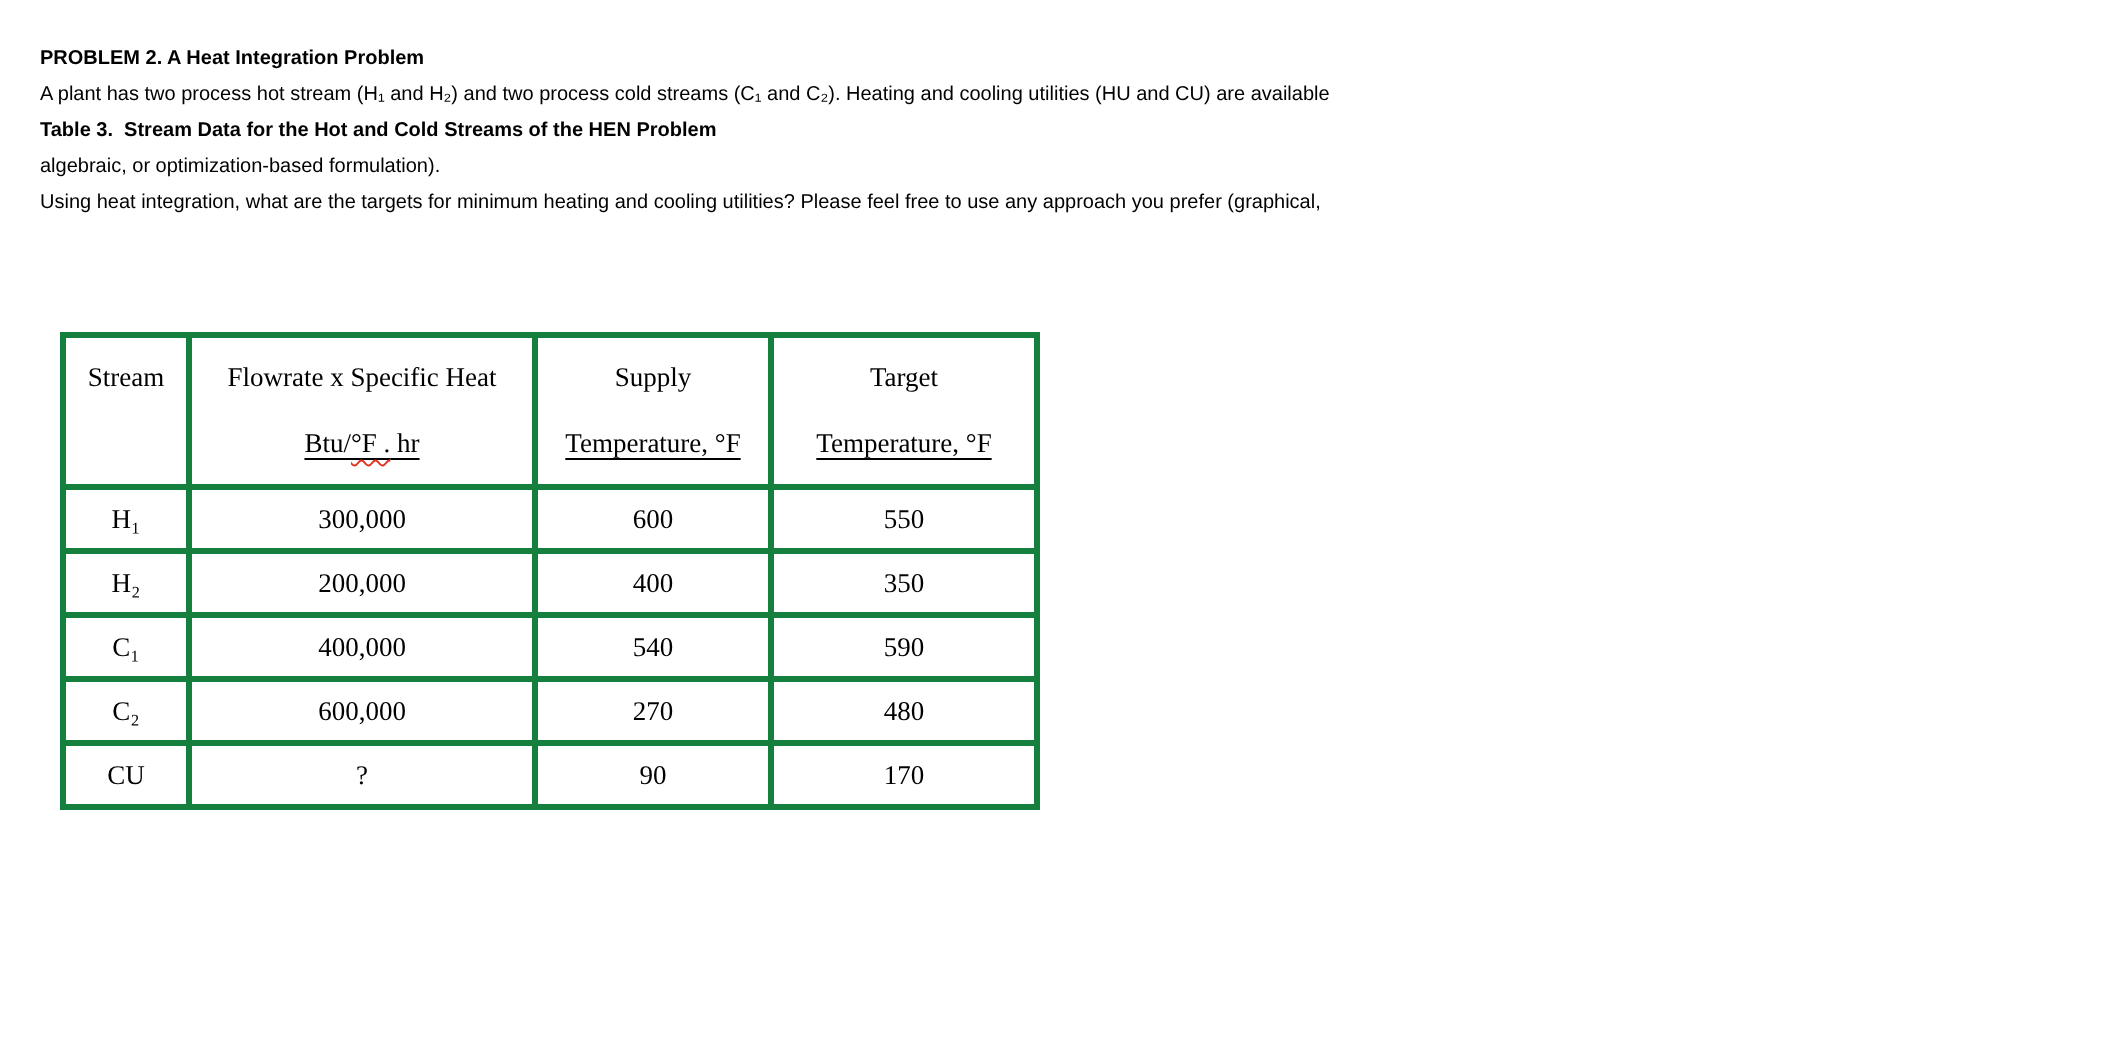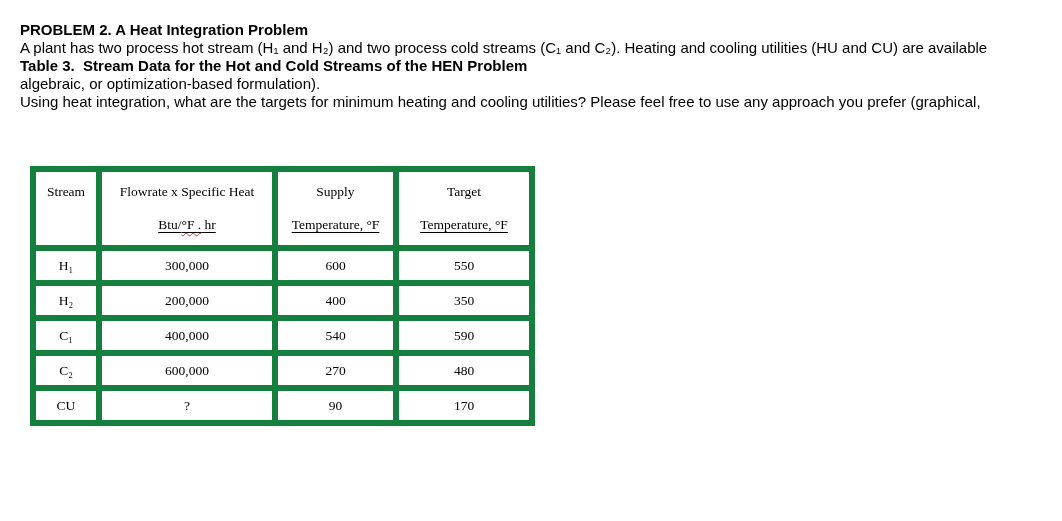--- a/index.html
+++ b/index.html
@@ -2,21 +2,21 @@
 <html><head>
 <meta charset="utf-8">
 <style>
   html,body{margin:0;padding:0;background:#ffffff;}
   body{
     width:1062px;height:521px;overflow:hidden;color:#000;
     font-family:"Liberation Sans","DejaVu Sans",sans-serif;
   }
   .page{padding:21px 20px 0 20px;}
   .line{
-    font-size:15px;line-height:18px;white-space:pre;
+    font-size:10px;line-height:18px;white-space:pre;
   }
   .bold{font-weight:bold;}
   .spellcheck{
     text-decoration-line:underline;
     text-decoration-style:wavy;
     text-decoration-color:#e03020;
     text-decoration-thickness:1px;
     text-underline-offset:3px;
     text-decoration-skip-ink:none;
   }
@@ -26,21 +26,21 @@
   }
   table.stream-table{
     border-collapse:collapse;
     margin:55px 0 0 10px;
     font-family:"Liberation Serif","DejaVu Serif",serif;
     font-size:13.5px;
     border:2px solid #000;
   }
   table.stream-table th,
   table.stream-table td{
-    border:6px solid #15803d;
+    border:3px solid #15803d;
     font-weight:normal;
     padding:0;
   }
   table.stream-table th{
     vertical-align:top;
     padding-top:12px;
     height:61px;
     text-align:center;
   }
   th.col-stream{width:60px;}

